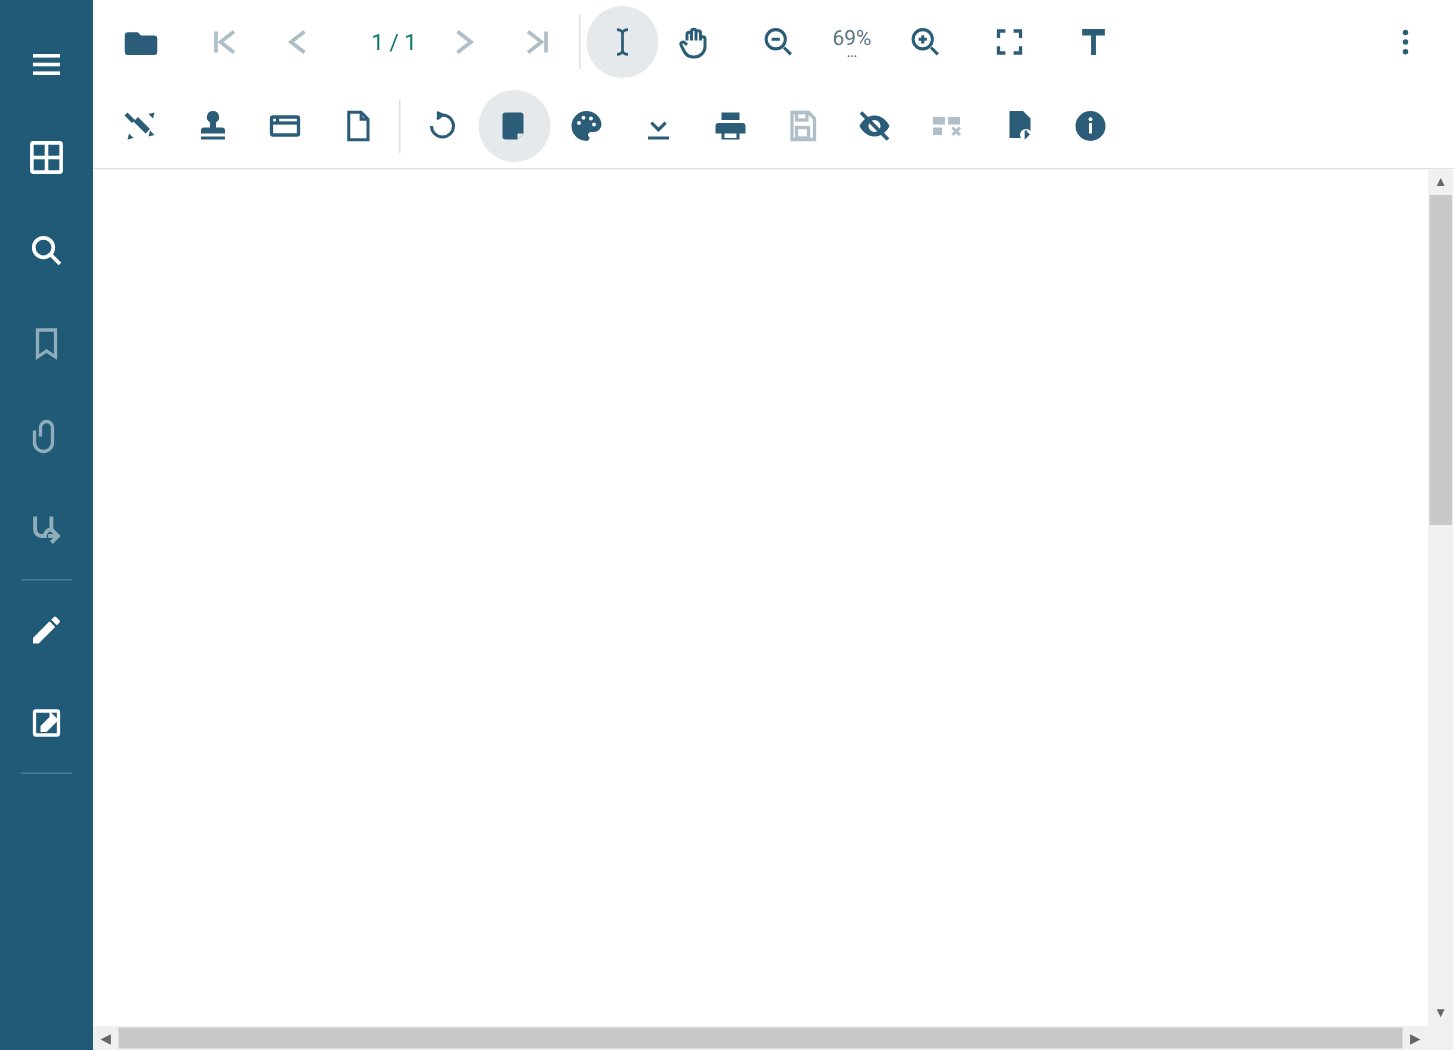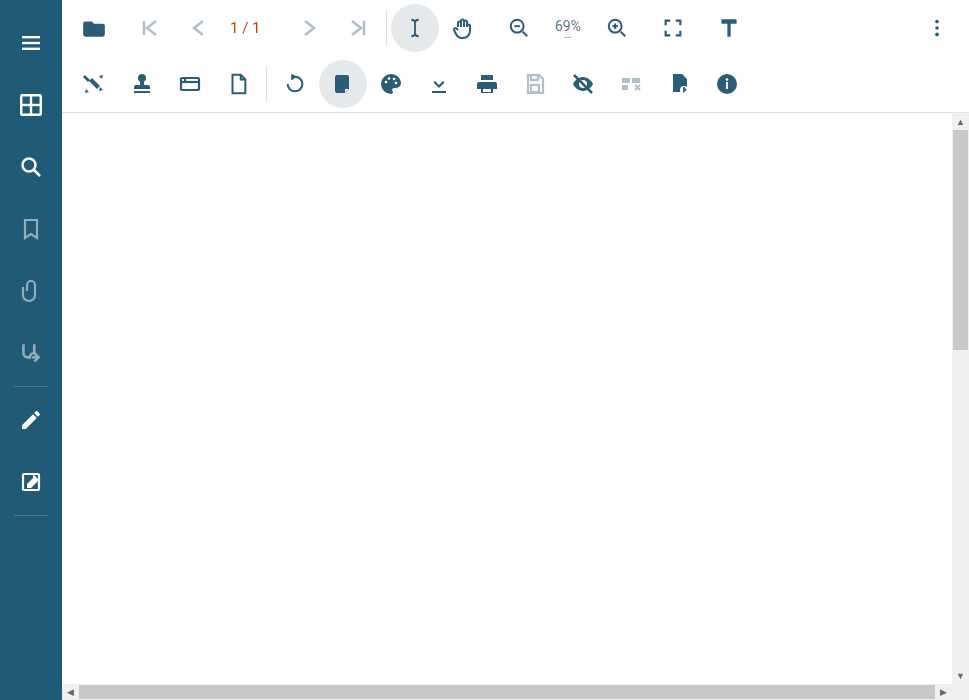--- a/index.html
+++ b/index.html
@@ -83,23 +83,23 @@
     width: 8px;
   }
   .tb-sep {
     width: 1px;
     height: 36px;
     background: #e0e0e0;
     margin: 0 4px;
   }
   .page-indicator {
     min-width: 64px;
-    text-align: left;
+    text-align: right;
     font-size: 15px;
-    color: #c2410c;
+    color: #0f766e;
     padding: 0 8px;
   }
   .zoom-indicator {
     min-width: 50px;
     text-align: center;
     font-size: 14px;
     color: #5b7684;
     line-height: 1;
   }
   .zoom-indicator .ell {

